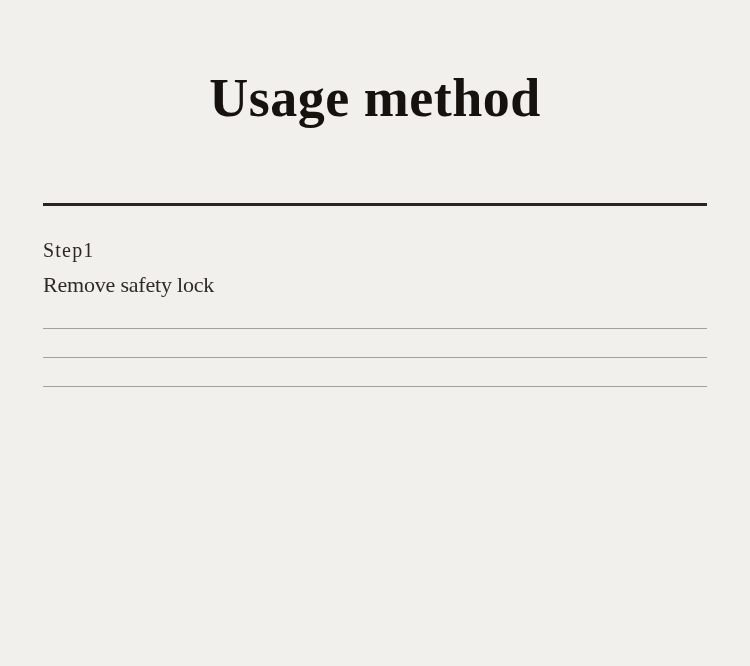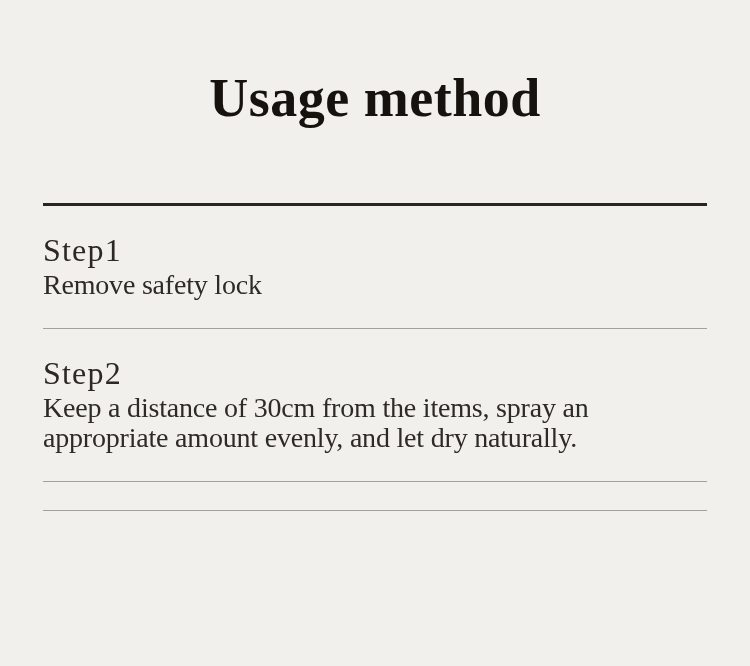--- a/index.html
+++ b/index.html
@@ -34,29 +34,29 @@
   }
   .rule-thick {
     margin-top: 73px;
     height: 3px;
     border: none;
     background: var(--thick-rule);
     width: 100%;
   }
   .step h2 {
     margin-top: 26px;
-    font-size: 32px;
+    font-size: 20px;
     line-height: 36px;
     font-weight: 400;
     letter-spacing: 1.2px;
     color: var(--heading-color);
   }
   .step p {
     margin-top: 2px;
-    font-size: 28px;
+    font-size: 22px;
     line-height: 30px;
     font-weight: 400;
     letter-spacing: -0.2px;
     max-width: 640px;
     color: var(--body-color);
   }
   .rule-thin {
     margin-top: 28px;
     height: 1px;
     border: none;
@@ -73,24 +73,20 @@
     <h1 class="page-title">Usage method</h1>
 
     <div class="rule-thick"></div>
 
     <section class="step">
       <h2>Step1</h2>
       <p>Remove safety lock</p>
     </section>
     <div class="rule-thin"></div>
 
-    <section class="step">
-      <h2>Step2</h2>
-      <p>Keep a distance of 30cm from the items, spray an appropriate amount evenly, and let dry naturally.</p>
-    </section>
     <div class="rule-thin"></div>
 
     <section class="step">
     </section>
     <div class="rule-thin"></div>
 
   </div>
 </div>
 
 </body></html>

